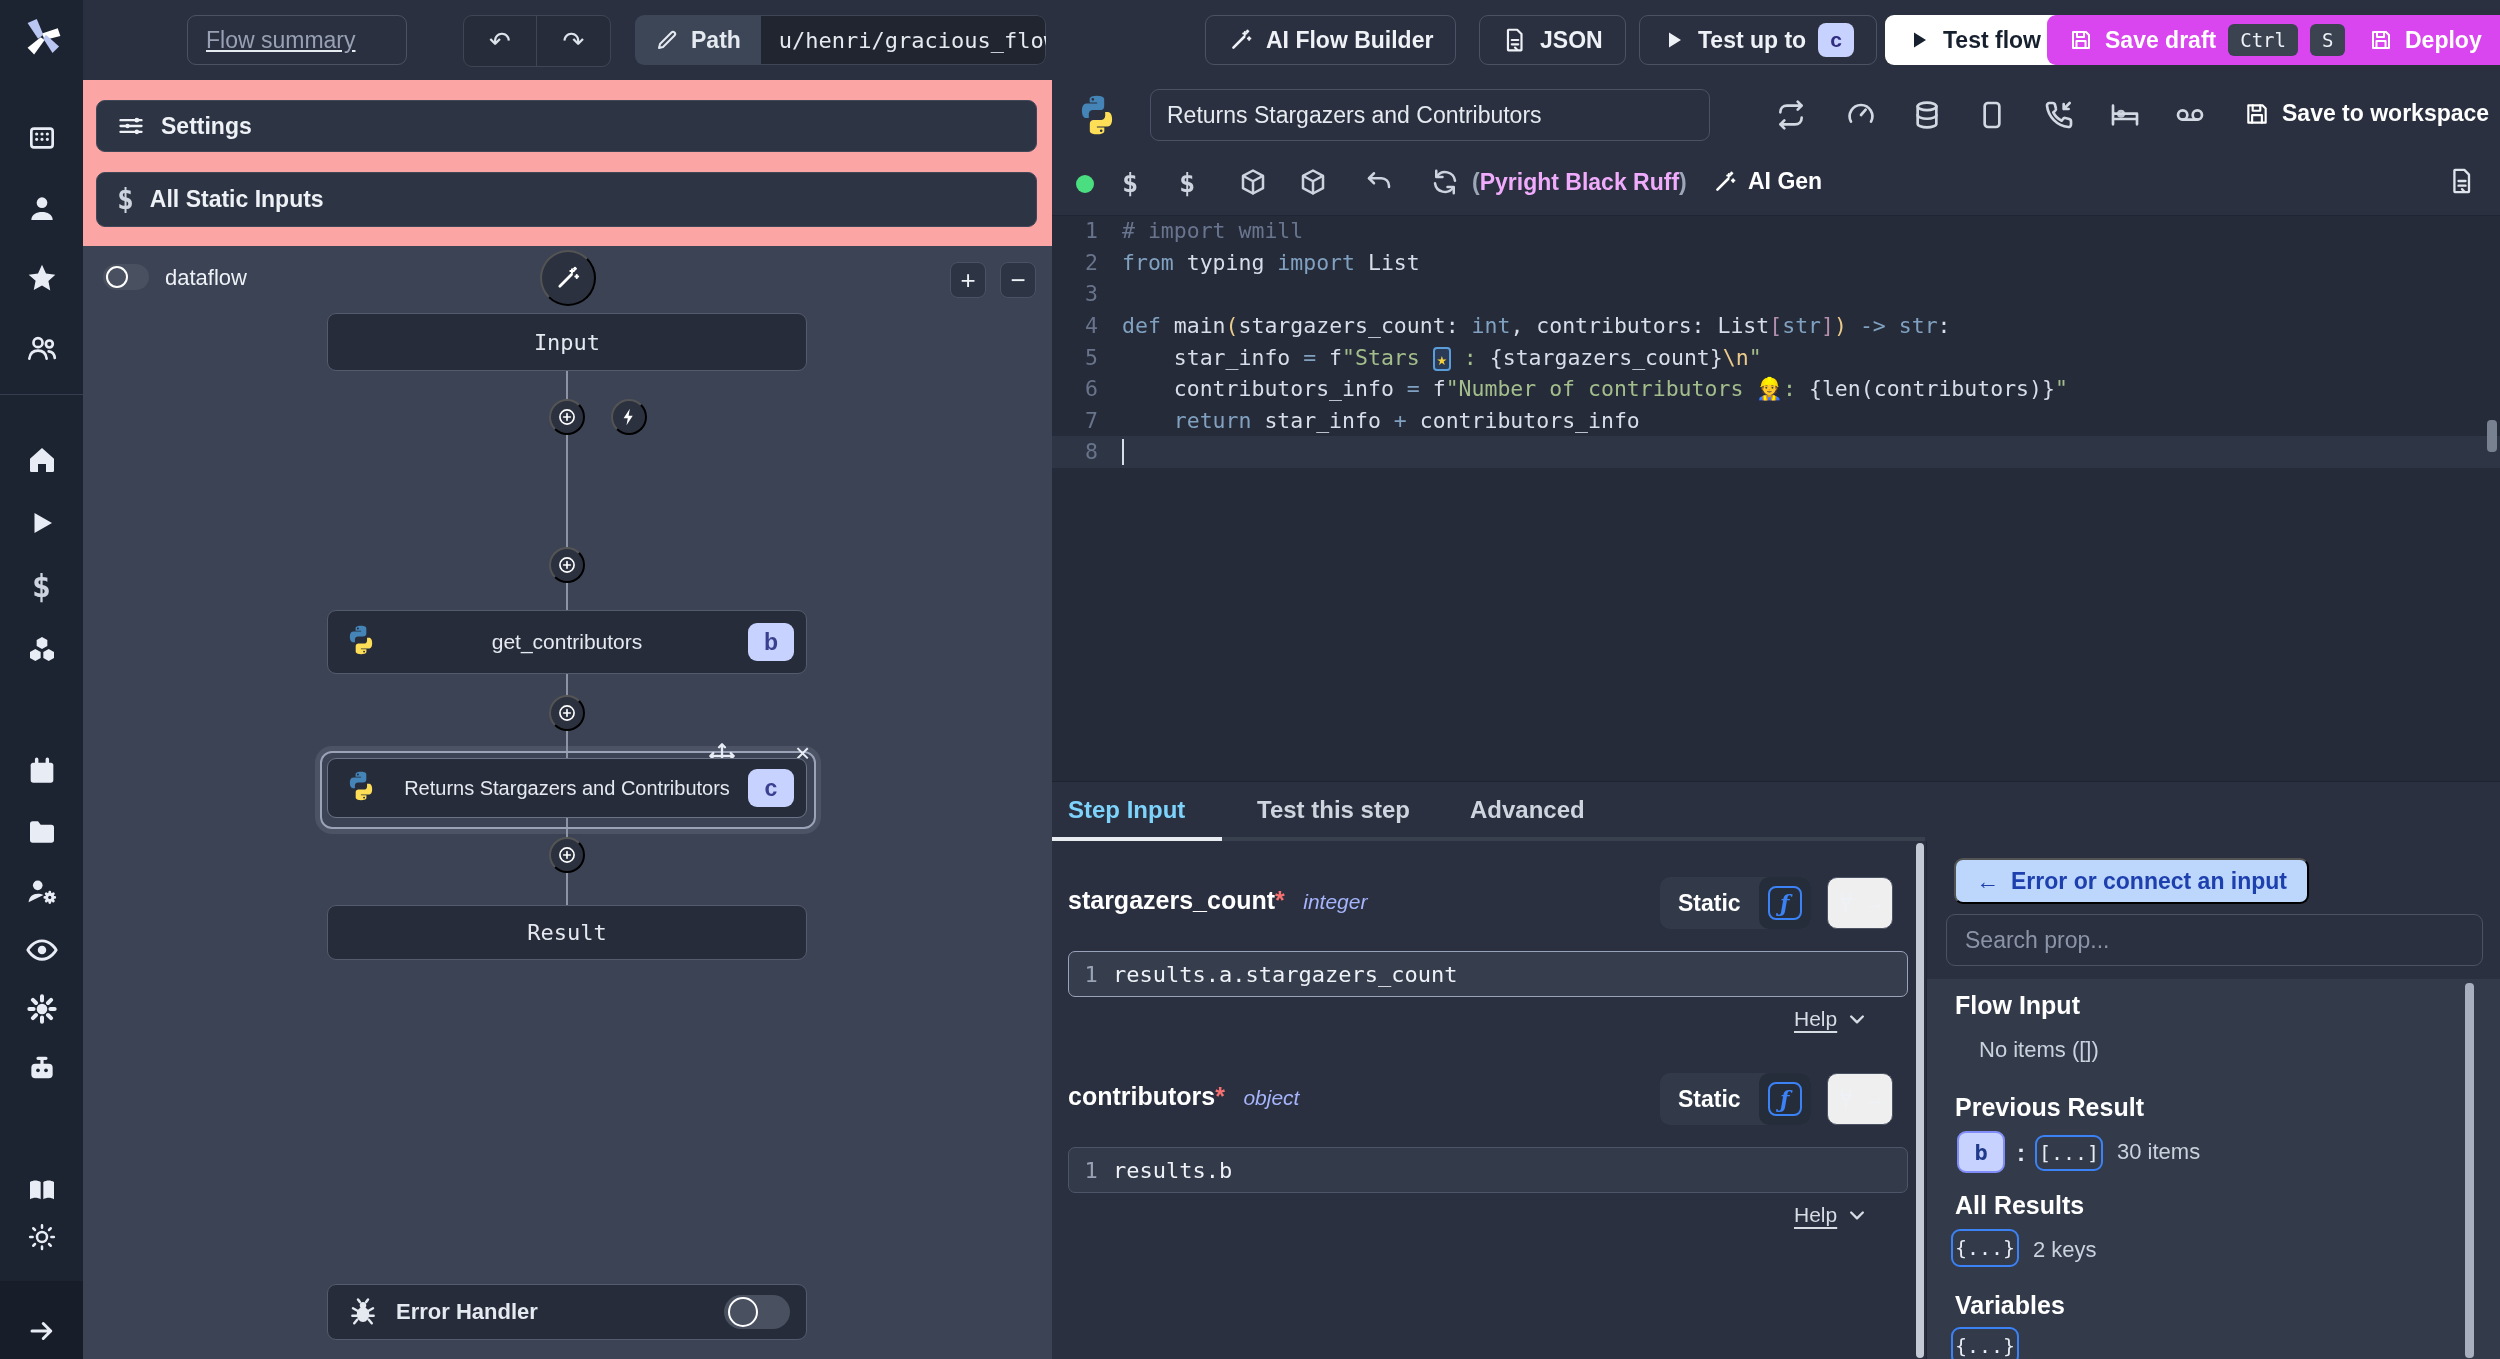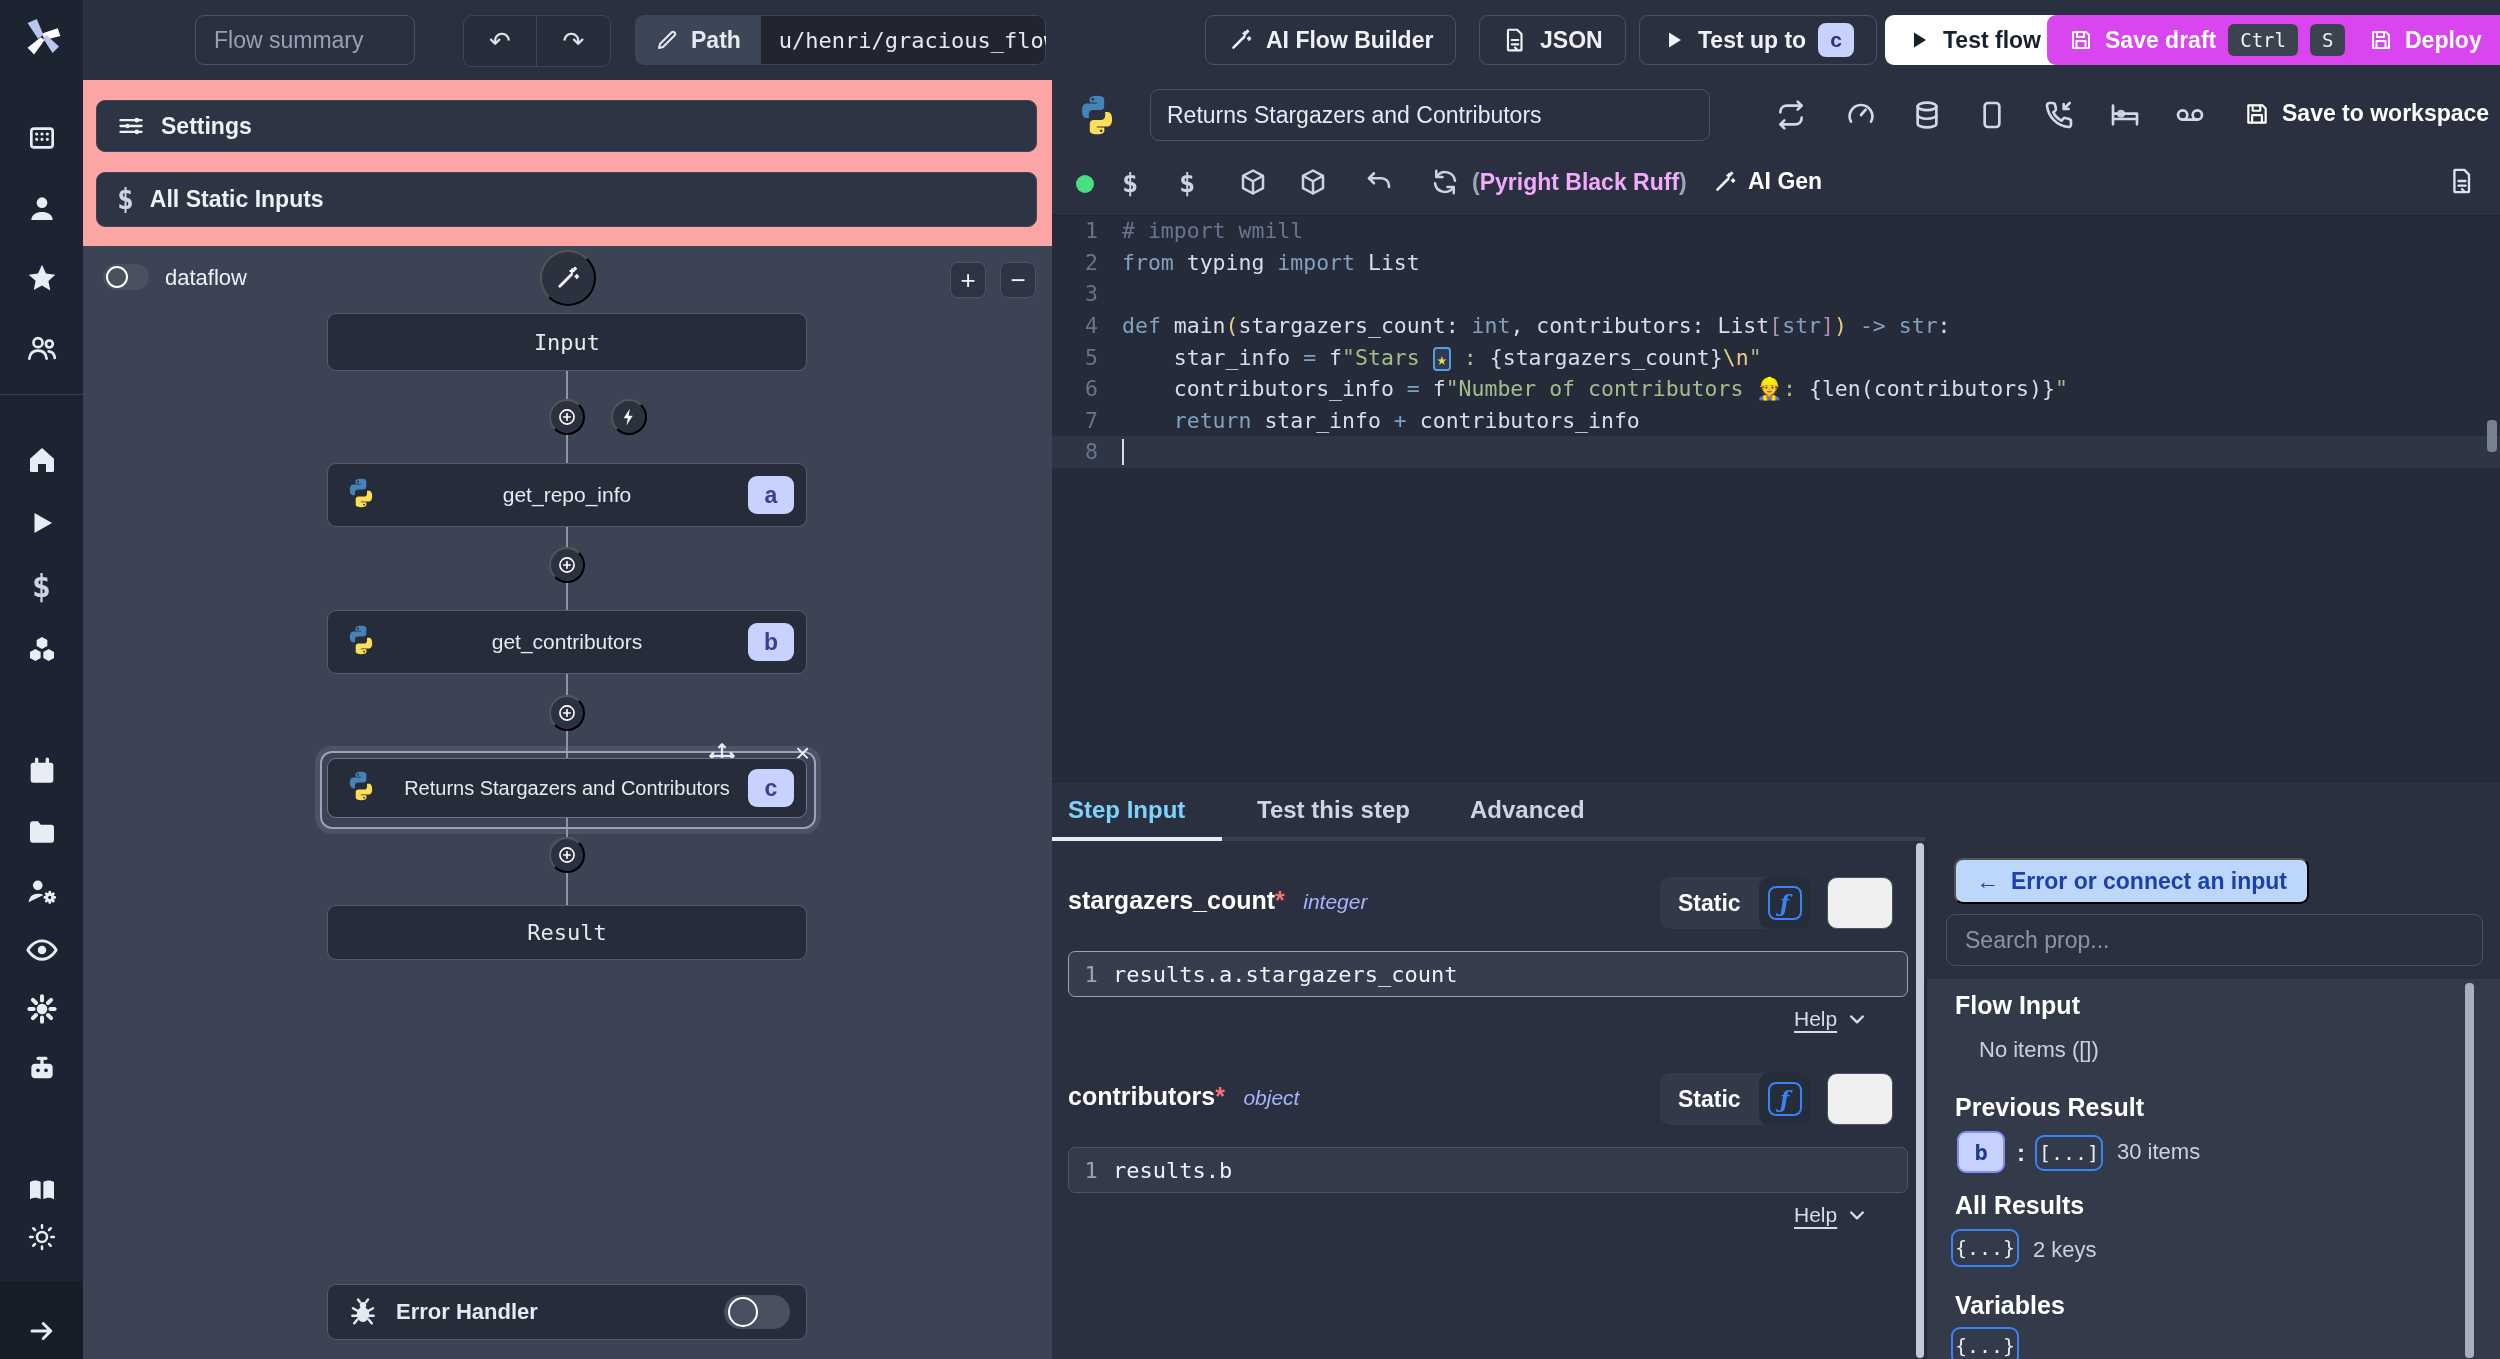--- a/index.html
+++ b/index.html
@@ -387,21 +387,21 @@
     <div class="rfoot">
       <span class="ric" style="top:50px">
           <svg class="i" width="30" height="30" viewBox="0 0 24 24">
             <use href="#ic-arrowr"></use>
           </svg>
         </span>
     </div>
   </nav>
 
   <header class="abs topbar">
-    <input class="abs tb-input" style="left: 112px; top: 15px; width: 220px;" placeholder="Flow summary">
+    <input class="abs tb-input" style="left: 104px; top: 15px; width: 220px; text-decoration: underline;" placeholder="Flow summary">
     <div class="abs undo-group" style="left:380px;top:15px">
       <button>↶</button>
       <button>↷</button>
     </div>
     <div class="abs path-chip" style="left:552px;top:15px">
       <span class="path-label">
         <svg class="i" width="24" height="24" viewBox="0 0 24 24">
             <use href="#ic-pencil"></use>
           </svg>
         <span>Path</span>
@@ -488,28 +488,20 @@
       <svg class="i" width="26" height="26" viewBox="0 0 24 24">
           <use href="#ic-pluscirc"></use>
         </svg>
     </button>
     <button class="connector" style="left:528px;top:319px">
       <svg class="i" width="24" height="24" viewBox="0 0 24 24">
           <use href="#ic-bolt"></use>
         </svg>
     </button>
 
-    <div class="node" style="left:244px;top:383px;height:64px">
-      <span class="pyico"><svg width="34" height="34" viewBox="0 0 32 32">
-            <path fill="#4584b6" d="M15.9 2.6c-5.3 0-5 2.3-5 2.3v2.4h5.2v.7H8.9s-3.4-.4-3.4 5c0 5.3 3 5.1 3 5.1h1.8v-2.5s-.1-3 2.9-3h5s2.8.1 2.8-2.7V5.1s.4-2.5-5.1-2.5zm-2.8 1.6a.9.9 0 110 1.8.9.9 0 010-1.8z"></path>
-            <path fill="#ffde57" d="M16.1 29.4c5.3 0 5-2.3 5-2.3v-2.4h-5.2V24h7.2s3.4.4 3.4-5c0-5.3-3-5.1-3-5.1h-1.8v2.5s.1 3-2.9 3h-5s-2.8-.1-2.8 2.7v4.8s-.4 2.5 5.1 2.5zm2.8-1.6a.9.9 0 110-1.8.9.9 0 010 1.8z"></path>
-          </svg></span>
-      <span class="nlabel">get_repo_info</span>
-      <span class="nbadge">a</span>
-    </div>
 
     <button class="connector" style="left:466px;top:467px">
       <svg class="i" width="26" height="26" viewBox="0 0 24 24">
           <use href="#ic-pluscirc"></use>
         </svg>
     </button>
 
     <div class="node" style="left:244px;top:530px;height:64px">
       <span class="pyico"><svg width="34" height="34" viewBox="0 0 32 32">
             <path fill="#4584b6" d="M15.9 2.6c-5.3 0-5 2.3-5 2.3v2.4h5.2v.7H8.9s-3.4-.4-3.4 5c0 5.3 3 5.1 3 5.1h1.8v-2.5s-.1-3 2.9-3h5s2.8.1 2.8-2.7V5.1s.4-2.5-5.1-2.5zm-2.8 1.6a.9.9 0 110 1.8.9.9 0 010-1.8z"></path>

